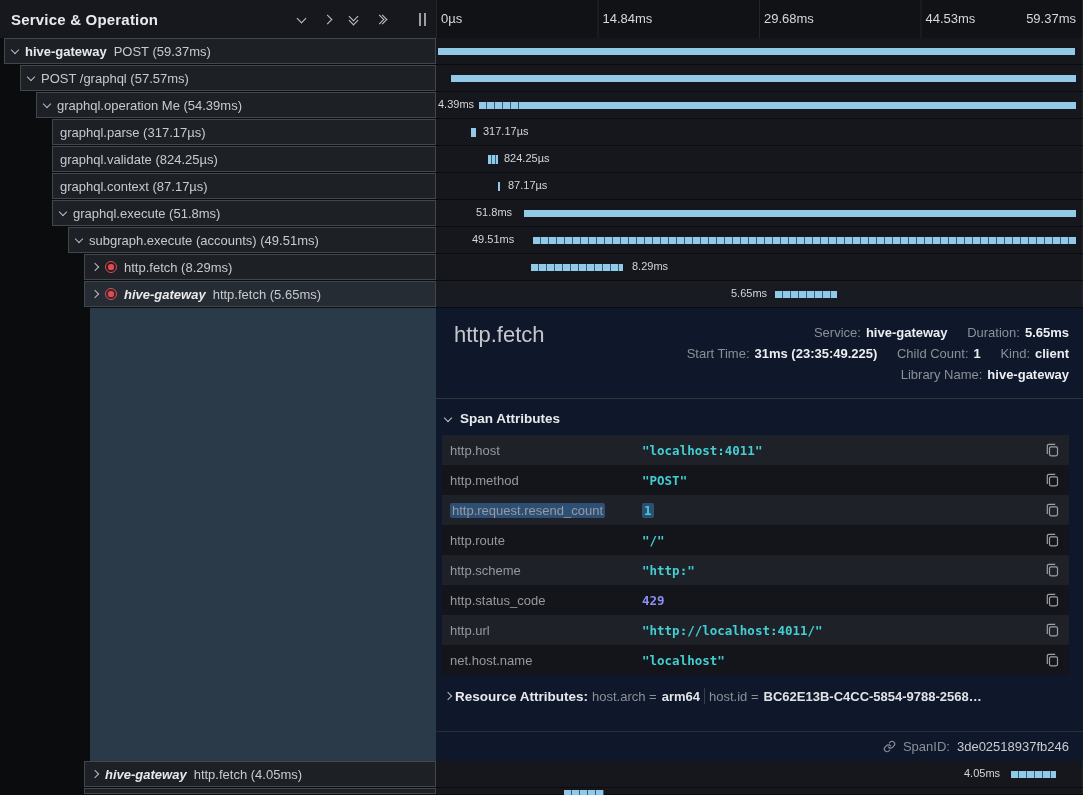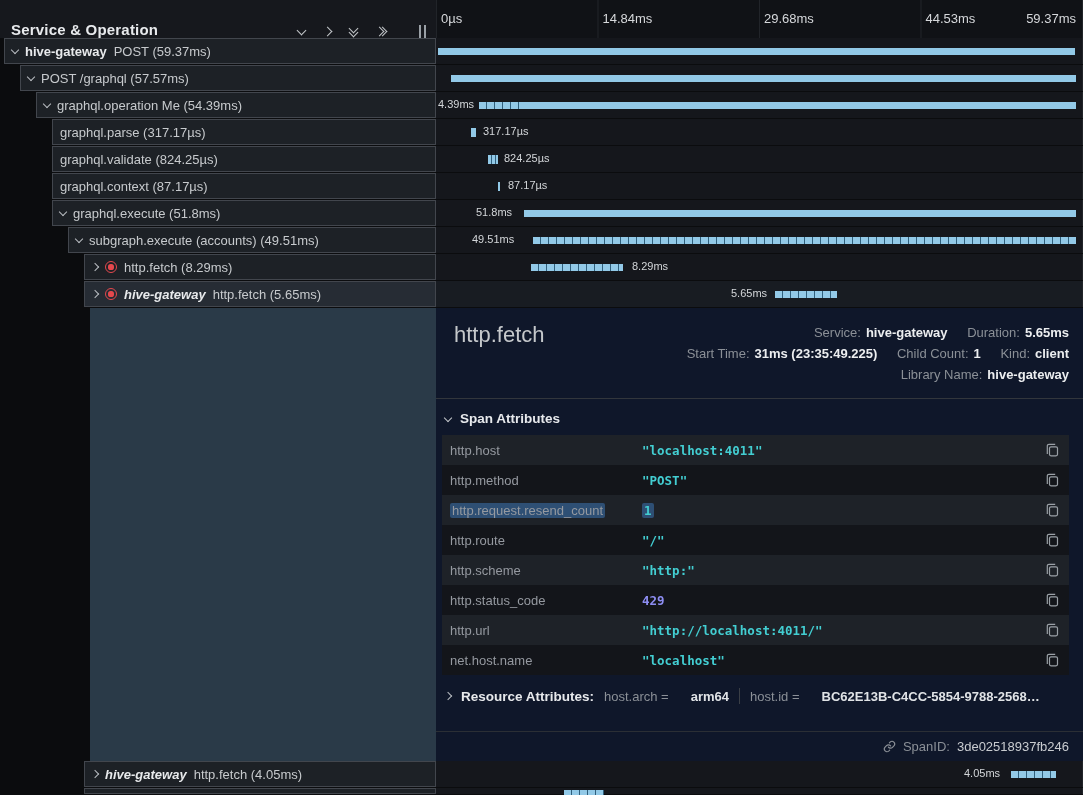--- a/index.html
+++ b/index.html
@@ -2,21 +2,21 @@
 <html><head>
 <meta charset="utf-8">
 <style>
   * { box-sizing:border-box; margin:0; padding:0; }
   html,body { width:1083px; height:795px; overflow:hidden; background:#0b0c0e; }
   body { font-family:"Liberation Sans","DejaVu Sans",sans-serif; color:#cfd2d5; }
   .app { width:1083px; height:795px; display:flex; flex-direction:column; overflow:hidden; }
 
   
   .hdr { display:flex; height:38px; flex:none; }
-  .hdr-left { width:436px; background:#16181d; display:flex; align-items:flex-end; padding:0 8px 0 11px; }
+  .hdr-left { width:436px; background:#16181d; display:flex; align-items:center; padding:0 8px 0 11px; }
   .hdr-title { font-size:15px; font-weight:700; color:#e8eaed; letter-spacing:.2px; }
   .hdr-icons { margin-left:auto; display:flex; align-items:center; gap:19px; padding-right:2px; }
   .hdr-right { flex:1; background:#101216; position:relative; border-right:1px solid #212429; }
   .grid-bg { background-image:linear-gradient(to right,#212429 1px,transparent 1px); background-size:25% 100%; }
   .tick { position:absolute; top:11px; font-size:13px; color:#d6d8db; white-space:nowrap; }
 
   
   .chv { width:6px; height:6px; border-right:1.5px solid #b9bdc2; border-bottom:1.5px solid #b9bdc2; display:inline-block; flex:none; }
   .chv.d { transform:rotate(45deg); margin-top:-2px; }
   .chv.r { transform:rotate(-45deg); }
@@ -64,24 +64,24 @@
   .sec-head .chv { border-color:#c3c6ca; }
   .attr-table { margin:0 14px 0 6px; }
   .attr-row { height:30px; display:flex; align-items:center; padding:0 10px 0 8px; font-size:13px; }
   .attr-row:nth-child(odd) { background:#1e2228; }
   .attr-row:nth-child(even) { background:#13151a; }
   .a-key { width:192px; flex:none; color:#9599a0; overflow:hidden; white-space:nowrap; }
   .a-val { flex:1; font-family:"DejaVu Sans Mono","Liberation Mono",monospace; font-size:12.5px; font-weight:700; color:#43ced2; overflow:hidden; white-space:nowrap; }
   .a-val.num { color:#8d8df2; }
   .hl { background:#2e4f74; padding:0 2px; border-radius:2px; }
   .copy { flex:none; margin-left:10px; display:flex; }
-  .res-row { display:flex; align-items:center; gap:10px; padding:13px 14px 10px 9px; font-size:13.5px; overflow:hidden; white-space:nowrap; }
+  .res-row { display:flex; align-items:center; gap:4px; padding:13px 14px 10px 9px; font-size:13.5px; overflow:hidden; white-space:nowrap; }
   .res-head { font-weight:700; color:#e7e9ec; }
   .res-kv { color:#8b9097; font-size:13px; }
-  .res-kv b { color:#e0e3e6; font-weight:700; margin-left:22px; }
+  .res-kv b { color:#e0e3e6; font-weight:700; margin-left:5px; }
   .res-div { width:1px; height:16px; background:#3a3f46; flex:none; }
   .res-trunc { overflow:hidden; text-overflow:ellipsis; }
   .d-foot { margin-top:auto; border-top:1px solid #2b2f35; padding:7px 14px; display:flex; justify-content:flex-end; align-items:center; gap:7px; font-size:13px; color:#8b9097; }
   .d-foot .sid { color:#c9ccd0; }
 
   .partial { height:7px; overflow:hidden; }
   .partial .bar { top:2px; height:5px; }
 </style>
 </head>
 <body>

